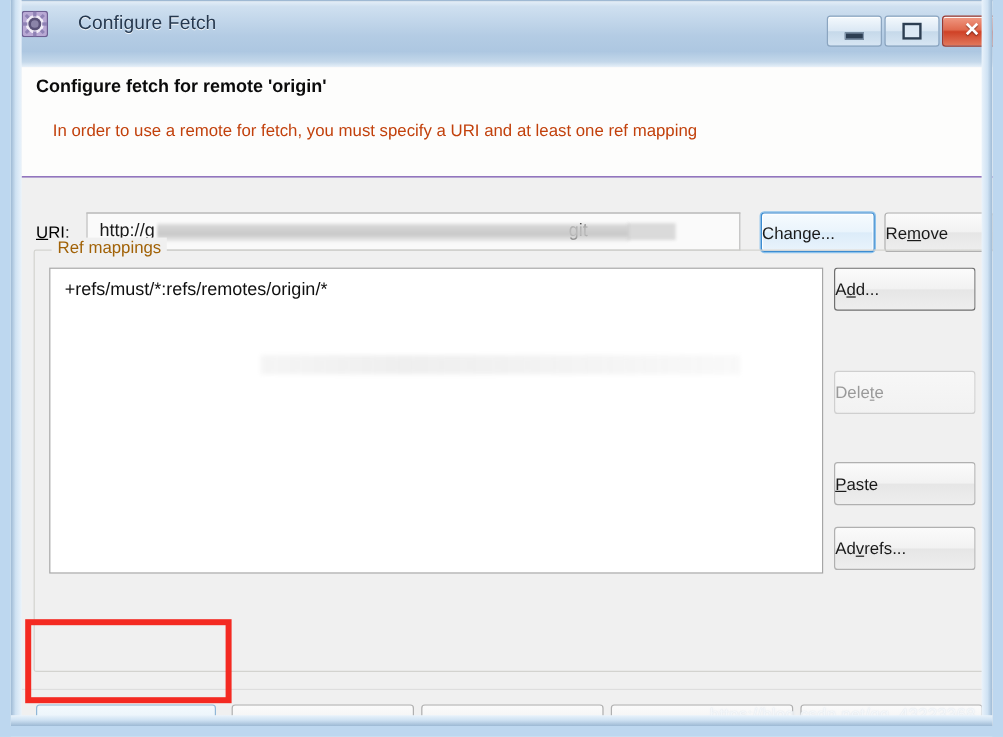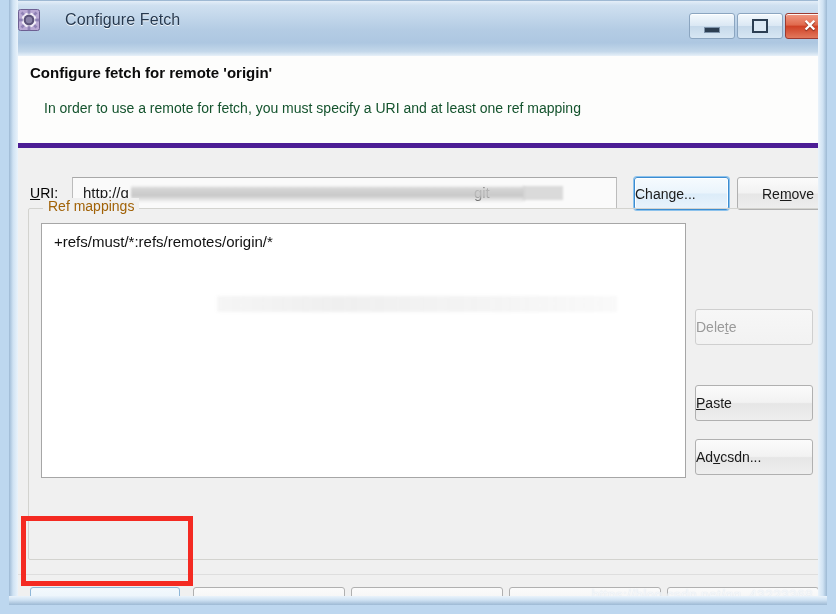--- a/index.html
+++ b/index.html
@@ -132,38 +132,38 @@
   }
 
   
   .dlg-header {
     position: absolute;
     left: 9px; top: 56px;
     width: 818px;
     height: 92px;
     background: #fdfdfc;
     box-sizing: border-box;
-    border-bottom: 5px solid #4c1d95;
+    border-bottom: 1px solid #4c1d95;
     padding-left: 40px;
   }
   .dlg-header-title {
     position: absolute;
     left: 12px;
     top: 8px;
     font-size: 15px;
     font-weight: bold;
     color: #0b0b0b;
   }
   .dlg-header-msg {
     position: absolute;
     left: 26px;
     top: 42px;
     width: 690px;
     font-size: 14px;
-    color: #14532d;
+    color: #c2410c;
     line-height: 21px;
   }
 
   
   .dlg-body {
     position: absolute;
     left: 9px; top: 148px;
     width: 818px;
     height: 457px;
     background: #f0f0f0;
@@ -267,21 +267,21 @@
   }
 
   .uri-change {
     position: absolute;
     left: 608px; top: 0;
     width: 95px; height: 33px;
   }
   .uri-remove {
     position: absolute;
     left: 711px; top: 0;
-    width: 91px; height: 33px; padding-left: 24px;
+    width: 91px; height: 33px;
   }
 
   
   .group {
     position: absolute;
     left: 10px;
     top: 60px;
     width: 798px;
     height: 352px;
     box-sizing: border-box;
@@ -460,28 +460,31 @@
 
     <div class="group">
       <div class="group-label">Ref mappings</div>
 
       <div class="list-box">
         <div class="list-item">+refs/must/*:refs/remotes/origin/*</div>
         <div class="list-ghost"></div>
       </div>
 
       <div class="side-buttons">
+        <div class="btn default side-btn" style="top:0px;">
+            <span><span>A</span><u>d</u><span>d...</span></span>
+          </div>
         <div class="btn disabled side-btn" style="top:54px;">
             <span><span>Dele</span><u>t</u><span>e</span></span>
           </div>
         <div class="btn side-btn" style="top:162px;">
             <span><span></span><u>P</u><span>aste</span></span>
           </div>
         <div class="btn side-btn" style="top:216px;">
-            <span><span>Ad</span><u>v</u><span>csdn...</span></span>
+            <span><span>Ad</span><u>v</u><span>refs...</span></span>
           </div>
       </div>
     </div>
 
     <div class="btn-bar-sep"></div>
     <div class="btn-bar">
       <div class="btn highlight bottom-btn" style="left:12px; width:150px;">
           <span><span>Save and Fetch</span><u></u><span></span></span>
         </div>
       <div class="btn bottom-btn" style="left:175px; width:152px;">

